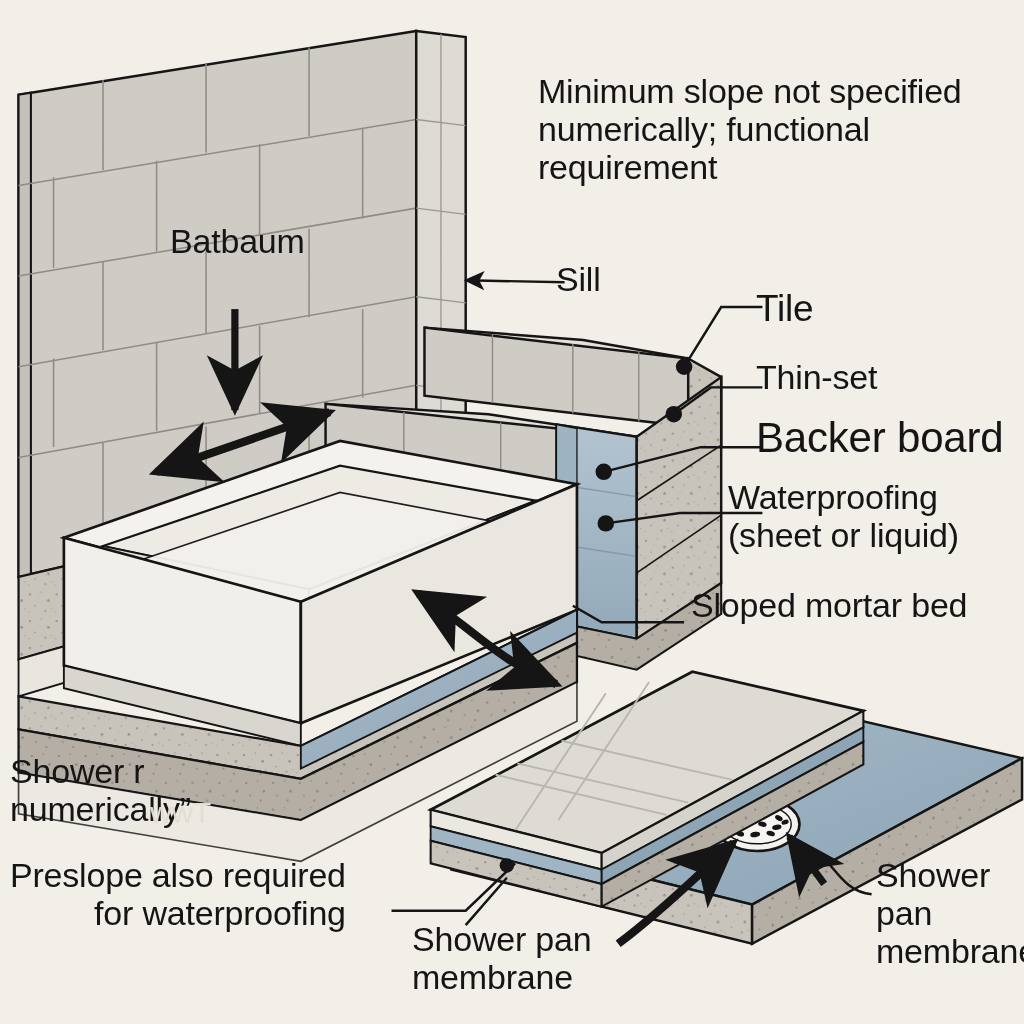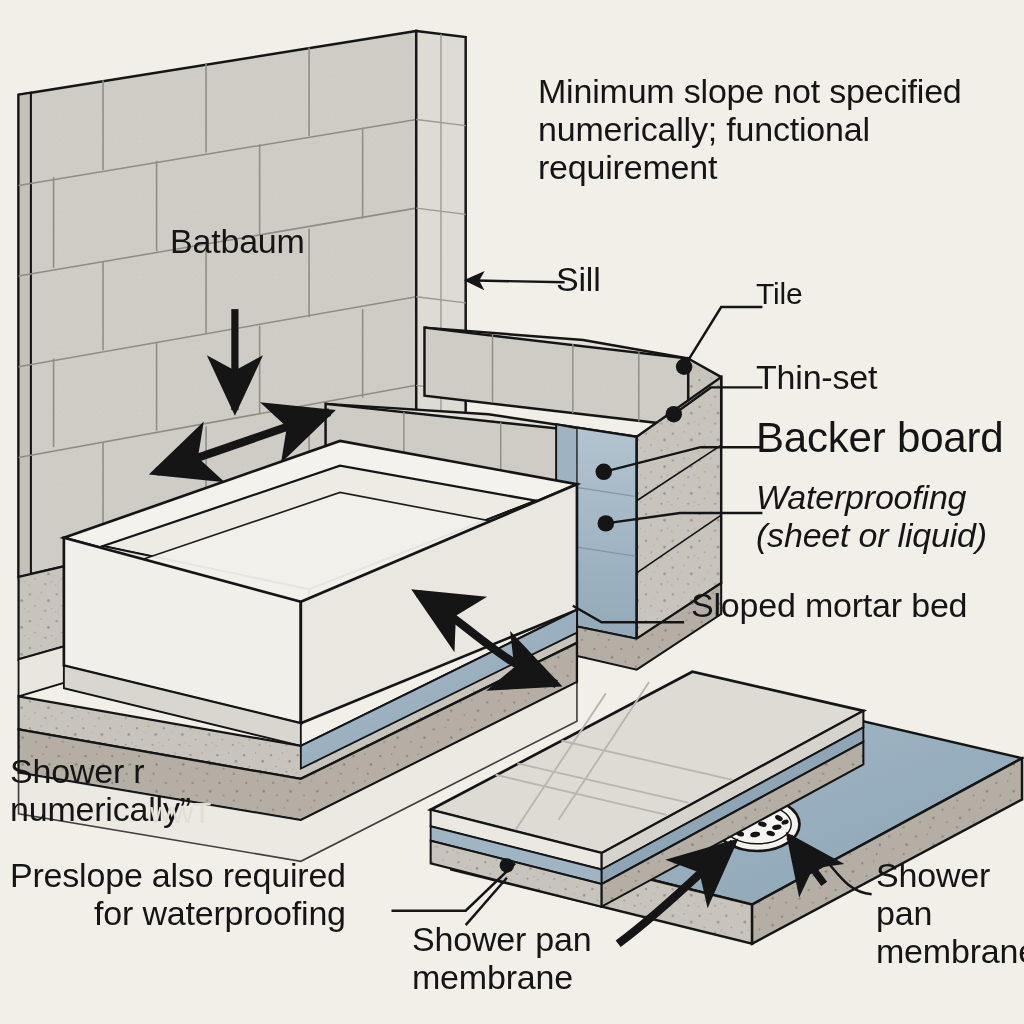--- a/index.html
+++ b/index.html
@@ -287,27 +287,27 @@
   </svg>
 
   <div class="lbl" style="left:538px;top:72px;font-size:34px;">Minimum slope not specified
 numerically; functional
 requirement</div>
 
   <div class="lbl" style="left:170px;top:222px;font-size:34px;">Batbaum</div>
 
   <div class="lbl" style="left:556px;top:252px;font-size:34px;margin-top:8px;">Sill</div>
 
-  <div class="lbl" style="left:756px;top:277px;font-size:30px;">Tile</div>
+  <div class="lbl" style="left:756px;top:288px;font-size:37px;">Tile</div>
 
   <div class="lbl" style="left:756px;top:358px;font-size:34px;">Thin-set</div>
 
   <div class="lbl" style="left:756px;top:414px;font-size:42px;">Backer board</div>
 
-  <div class="lbl" style="left:756px;top:478px;font-size:34px;font-style:italic;">Waterproofing
+  <div class="lbl" style="left:728px;top:478px;font-size:34px;">Waterproofing
 (sheet or liquid)</div>
 
   <div class="lbl" style="left:680px;top:586px;font-size:34px;margin-left:11px;">Sloped mortar bed</div>
 
   <div class="lbl" style="left:10px;top:752px;font-size:34px;">Shower r
 numerically”</div>
 
   <div class="lbl ghost" style="left:150px;top:748px;font-size:30px;margin-top:48px;">wwT</div>
 
   <div class="lbl" style="left:10px;top:856px;font-size:34px;text-align:right;">Preslope also required

